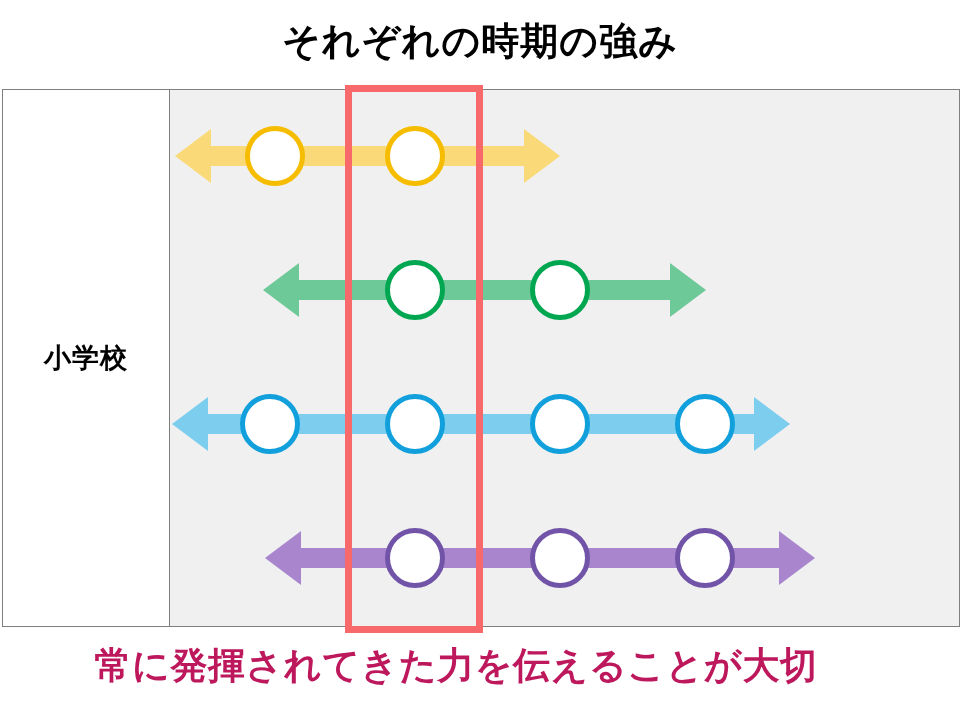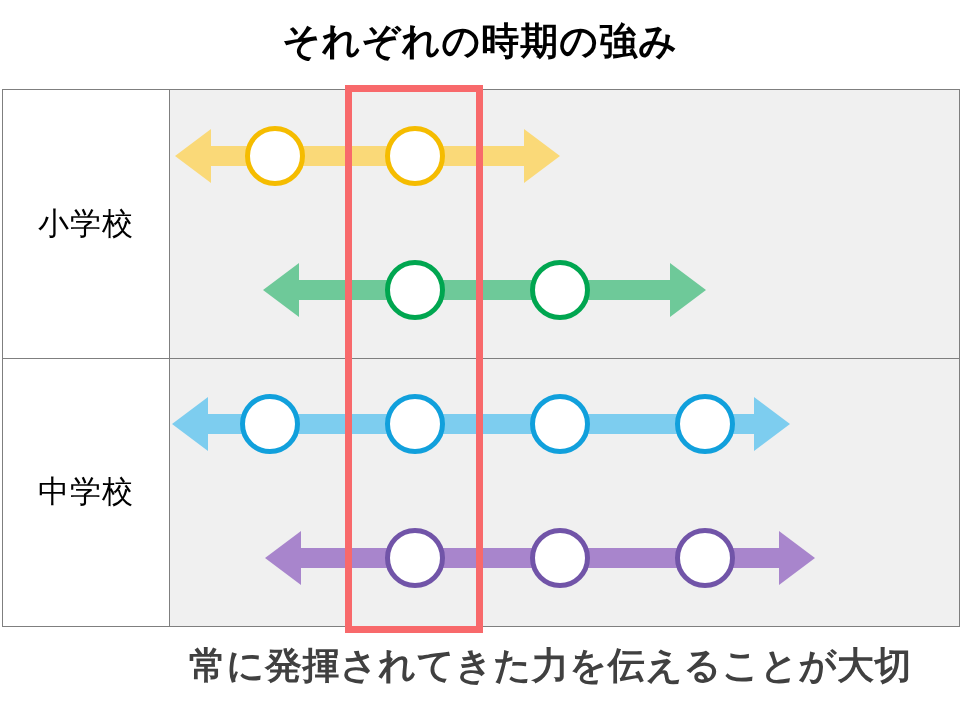--- a/index.html
+++ b/index.html
@@ -44,22 +44,22 @@
     border: 1px solid #7f7f7f;
     padding: 0;
     margin: 0;
     height: 134px;
   }
   td.stage-label {
     width: 166px;
     background: #ffffff;
     text-align: center;
     vertical-align: middle;
-    font-size: 31px;
-    font-weight: normal;
+    font-size: 27px;
+    font-weight: bold;
     color: #000000;
     letter-spacing: 1px;
   }
   td.timeline-cell {
     background: #f0f0f0;
     position: relative;
   }
 
   
   #arrow-layer {
@@ -78,41 +78,37 @@
     box-sizing: border-box;
     background: transparent;
   }
 
   
   #bottom-caption {
     position: absolute;
     left: 0;
     top: 643px;
     width: 912px;
-    text-align: right;
+    text-align: center;
     font-size: 37px;
     font-weight: bold;
-    color: #404040;
+    color: #be185d;
     letter-spacing: 0.5px;
     line-height: 46px;
   }
 </style>
 </head>
 <body>
 
 <div id="slide-title">それぞれの時期の強み</div>
 
 <table id="matrix-table">
   <tbody>
     <tr>
       <td class="stage-label">小学校</td>
-      <td class="timeline-cell"></td>
-    </tr>
-    <tr>
-      <td class="stage-label">中学校</td>
       <td class="timeline-cell"></td>
     </tr>
   </tbody>
 </table>
 
 <svg id="arrow-layer" viewBox="0 0 960 720" width="960" height="720">
   <g id="arrow-group-0">
       <polygon points="175,156 211,129 211,146 524,146 524,129 560,156 524,183 524,166 211,166 211,183" fill="#fad978"></polygon>
       <circle cx="275" cy="156" r="27.5" fill="#ffffff" stroke="#f5bc00" stroke-width="5"></circle>
       <circle cx="415" cy="156" r="27.5" fill="#ffffff" stroke="#f5bc00" stroke-width="5"></circle>

